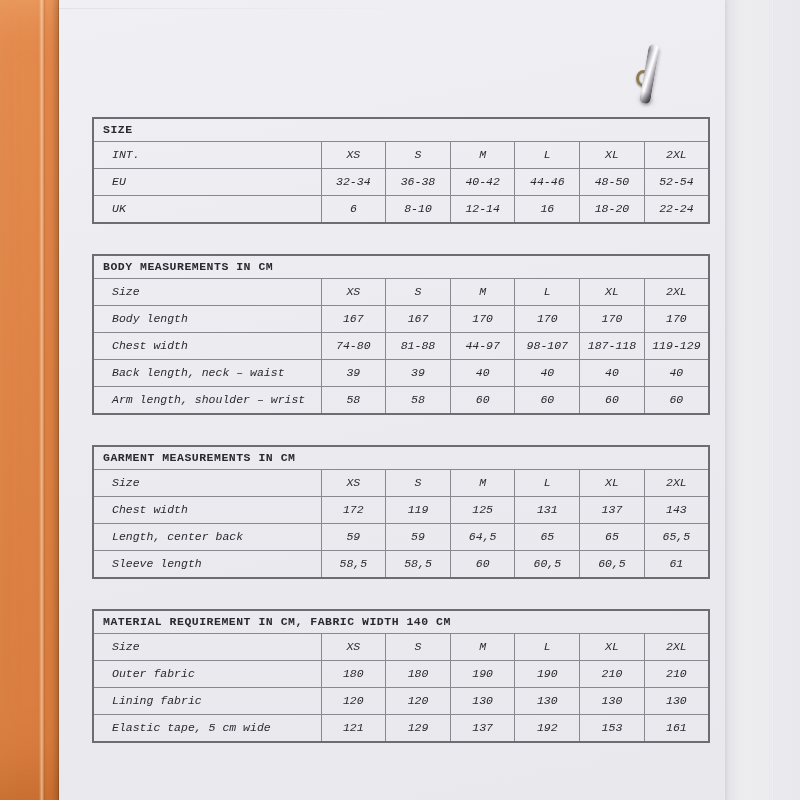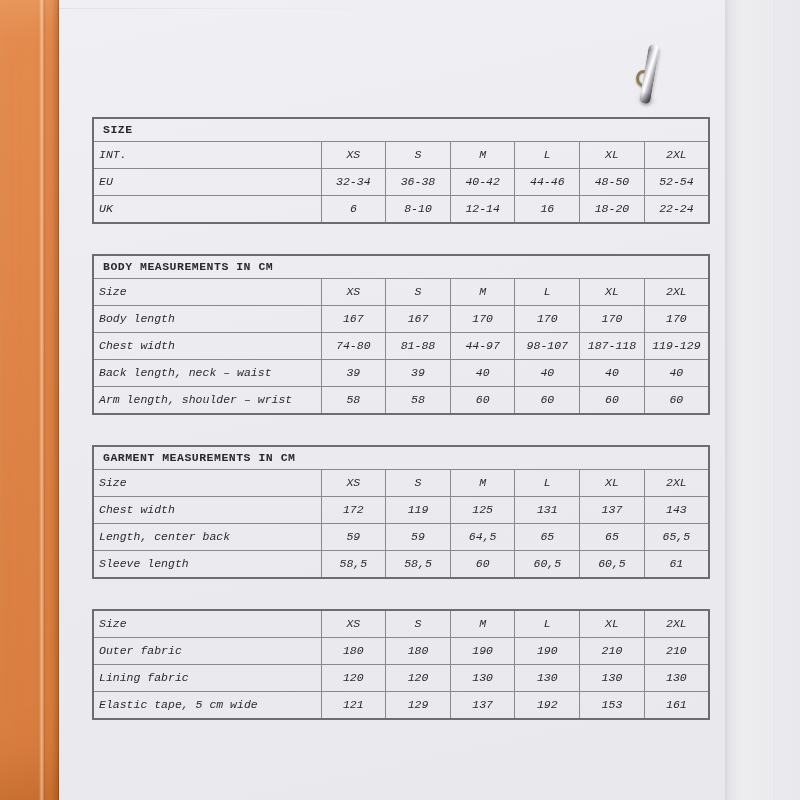--- a/index.html
+++ b/index.html
@@ -89,21 +89,21 @@
     text-align: center;
     font-style: italic;
     overflow: hidden; white-space: nowrap;
   }
   table.spec-table tr.title-row td {
     font-style: normal; font-weight: bold;
     letter-spacing: 0.5px;
     text-align: left; padding: 4px 9px;
     font-size: 11.5px;
   }
-  table.spec-table td.label-cell { text-align: left; padding-left: 5px; }
+  table.spec-table td.label-cell { text-align: left; padding-left: 18px; }
   col.label-col { width: 228px; }
   col.data-col { width: 64.66px; }
 </style>
 </head>
 <body>
 
 <div class="scene">
 
   <div class="orange-cover">
     <div class="orange-crease"></div>
@@ -288,20 +288,23 @@
         <colgroup>
           <col class="label-col">
             <col class="data-col">
             <col class="data-col">
             <col class="data-col">
           <col class="data-col">
             <col class="data-col">
             <col class="data-col">
         </colgroup>
         <tbody>
+          <tr class="title-row">
+            <td colspan="7">MATERIAL REQUIREMENT IN CM, FABRIC WIDTH 140 CM</td>
+          </tr>
         <tr>
               <td class="label-cell">Size</td>
               <td>XS</td>
               <td>S</td>
               <td>M</td>
               <td>L</td>
               <td>XL</td>
               <td>2XL</td>
             </tr>
             <tr>

